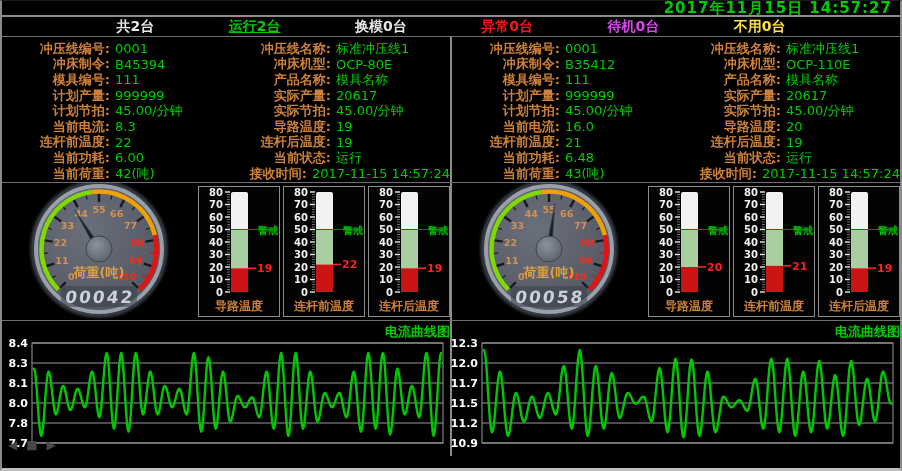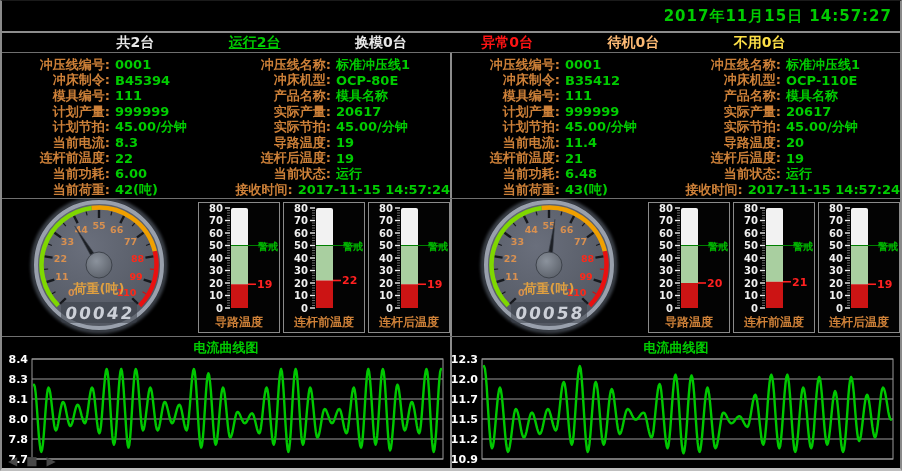--- a/index.html
+++ b/index.html
@@ -1,64 +1,64 @@
 <!DOCTYPE html>
 <html><head>
 <meta charset="utf-8">
 <style>
   * { margin:0; padding:0; box-sizing:border-box; }
   html,body { background:#000; }
   body { font-family:"DejaVu Sans","Liberation Sans",sans-serif; }
   .app{ position:relative; width:902px; height:471px; background:#000; overflow:hidden;
         border-left:2px solid #8a8a8a; border-right:2px solid #8a8a8a;
         border-bottom:3px solid #bfbfbf; border-top:1px solid #1a1a1a; }
-  .titlebar{ height:30px; display:flex; align-items:center; justify-content:flex-end; padding-right:8px; }
+  .titlebar{ height:14px; display:flex; align-items:center; justify-content:flex-end; padding-right:8px; }
   .datetime{ color:#00cc00; font-size:15px; font-weight:bold; letter-spacing:1px; }
   .hline{ height:2px; background:#8c8c8c; }
   .hline.thin{ height:1px; background:#6f6f6f; }
   .statusbar{ height:19px; display:flex; align-items:center; justify-content:space-evenly; padding:0 40px; }
   .statusitem{ font-size:14px; font-weight:bold; }
   .row2{ display:flex; }
   .vdiv{ width:2px; background:#8c8c8c; }
   
   .info-row{ height:145px; }
   .info-panel{ width:448px; height:145px; display:flex; padding:4px 0 0 6px; }
   .info-col{ width:50%; }
   .irow{ height:15.6px; display:flex; align-items:center; white-space:nowrap; }
   .ilabel{ display:inline-block; width:102px; text-align:right; color:#cd8038; font-size:13px; font-weight:bold; }
-  .ival{ color:#00cc00; font-size:13px; font-weight:bold; margin-left:5px; }
+  .ival{ color:#00cc00; font-size:13px; font-weight:normal; margin-left:5px; }
   
   .gauge-row{ height:137px; }
   .gauge-half{ width:448px; height:137px; display:flex; align-items:flex-start; }
   .thermo-wrap{ display:flex; gap:3px; margin-top:3px; margin-left:2px; }
   .thermo-box{ width:82px; height:131px; border:1px solid #8a8a8a; background:#030303; }
   
   .chart-row{ height:135px; }
   .chart-panel{ width:448px; height:135px; position:relative; }
-  .ctitle{ text-align:center; color:#00cc00; font-size:13px; font-weight:bold; height:17px; padding-top:2px; }
+  .ctitle{ text-align:right; color:#00cc00; font-size:13px; font-weight:bold; height:17px; padding-top:2px; }
   .chart-nav{ position:absolute; left:6px; bottom:4px; color:#474747; font-size:12px; display:flex; gap:9px; z-index:3; }
   .chart-nav span{ cursor:default; }
   svg text{ font-family:"DejaVu Sans","Liberation Sans",sans-serif; }
 </style>
 </head>
 <body>
 
 <div class="app">
 
   <div class="titlebar">
     <span class="datetime">2017年11月15日 14:57:27</span>
   </div>
   <div class="hline"></div>
 
   <div class="statusbar" id="statusbar">
       <span class="statusitem" style="color: rgb(232, 232, 232);">共2台</span>
       <span class="statusitem" style="color: rgb(0, 204, 0); text-decoration: underline;">运行2台</span>
       <span class="statusitem" style="color: rgb(232, 232, 232);">换模0台</span>
       <span class="statusitem" style="color: rgb(255, 20, 20);">异常0台</span>
-      <span class="statusitem" style="color: #fdba74; text-align: right;">待机0台</span>
+      <span class="statusitem" style="color: #d946ef; text-align: right;">待机0台</span>
       <span class="statusitem" style="color: #fde047;">不用0台</span>
     </div>
   <div class="hline thin"></div>
 
   <div class="row2 info-row">
     <div class="info-panel" id="info-0">
         <div class="info-col">
           <div class="irow">
             <span class="ilabel">冲压线编号:</span>
             <span class="ival">0001</span>
@@ -153,21 +153,21 @@
           <div class="irow">
             <span class="ilabel">计划产量:</span>
             <span class="ival">999999</span>
           </div>
           <div class="irow">
             <span class="ilabel">计划节拍:</span>
             <span class="ival">45.00/分钟</span>
           </div>
           <div class="irow">
             <span class="ilabel">当前电流:</span>
-            <span class="ival">11.4</span>
+            <span class="ival">16.0</span>
           </div>
           <div class="irow">
             <span class="ilabel">连杆前温度:</span>
             <span class="ival">21</span>
           </div>
           <div class="irow">
             <span class="ilabel">当前功耗:</span>
             <span class="ival">6.48</span>
           </div>
           <div class="irow">

